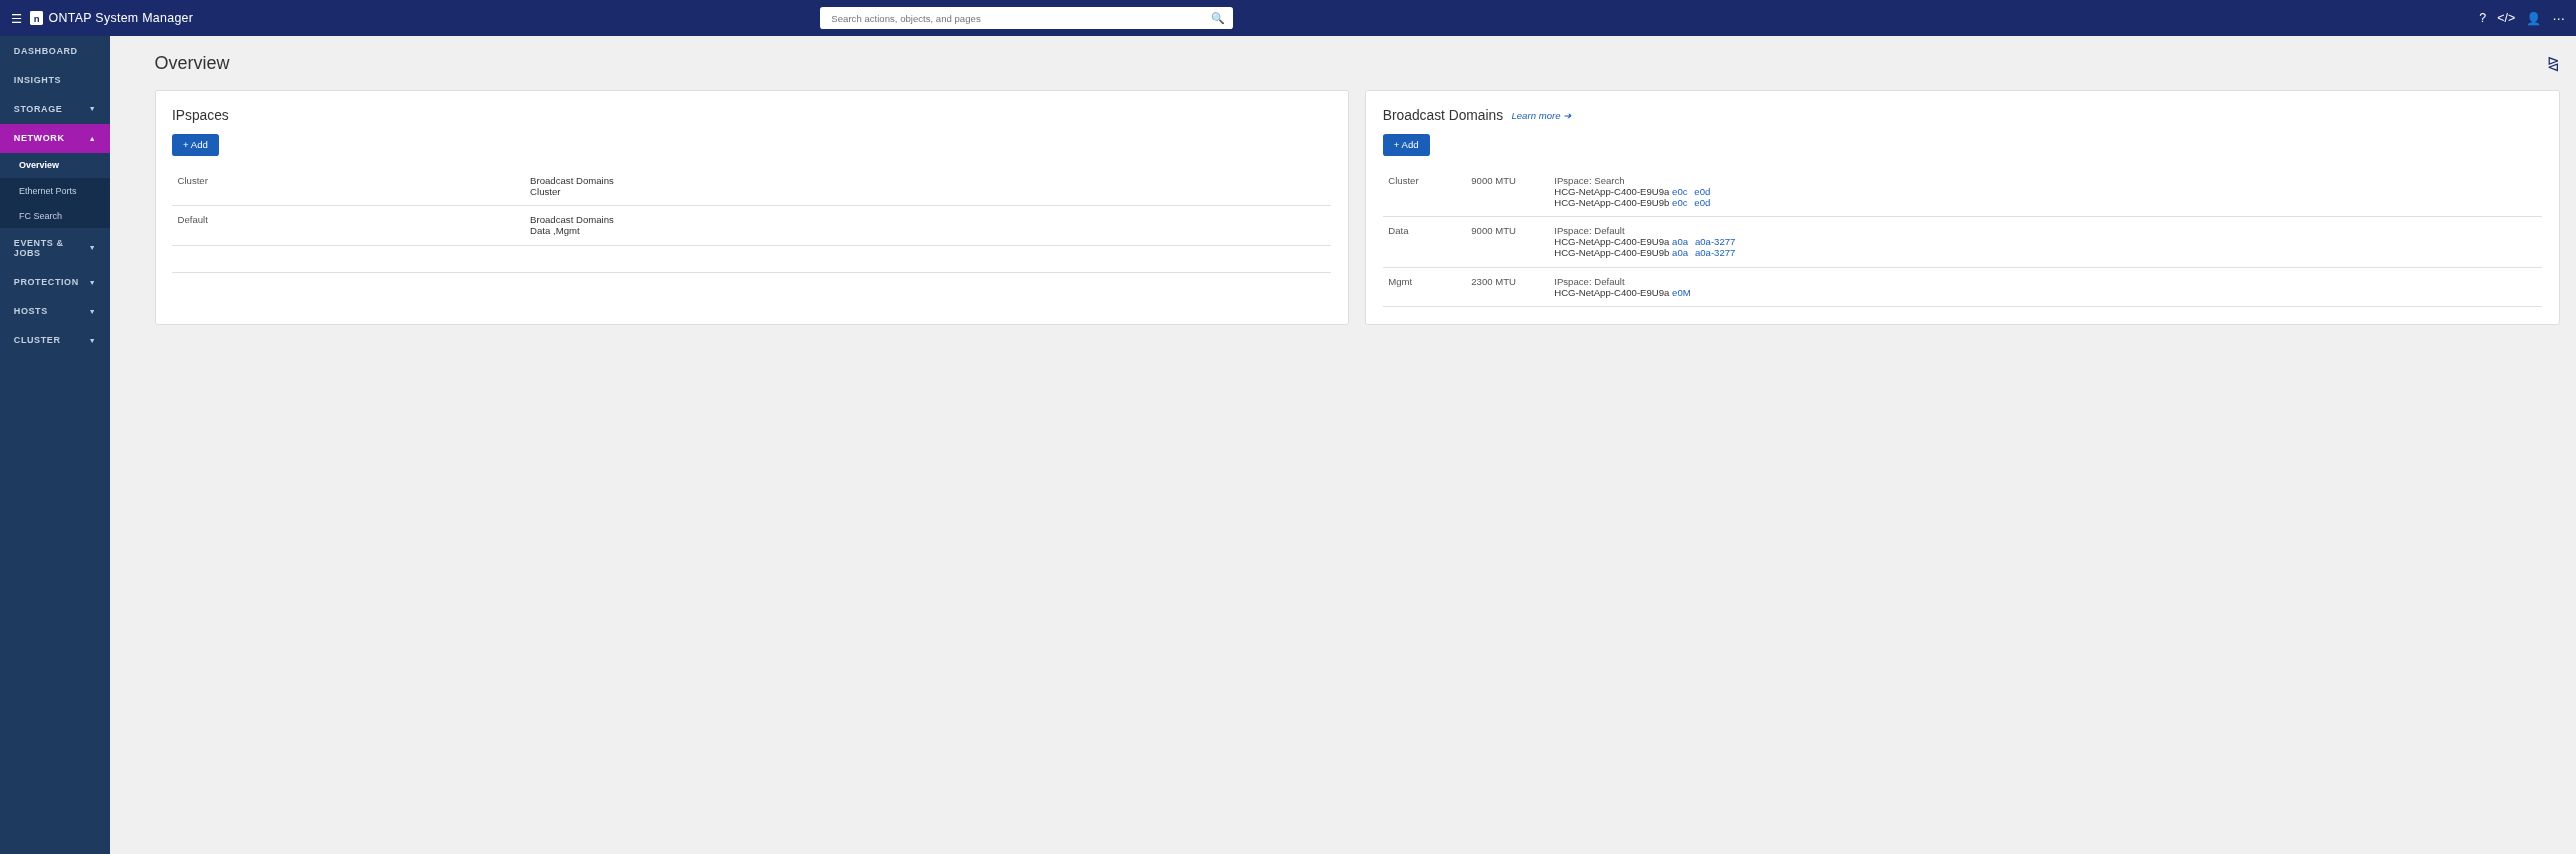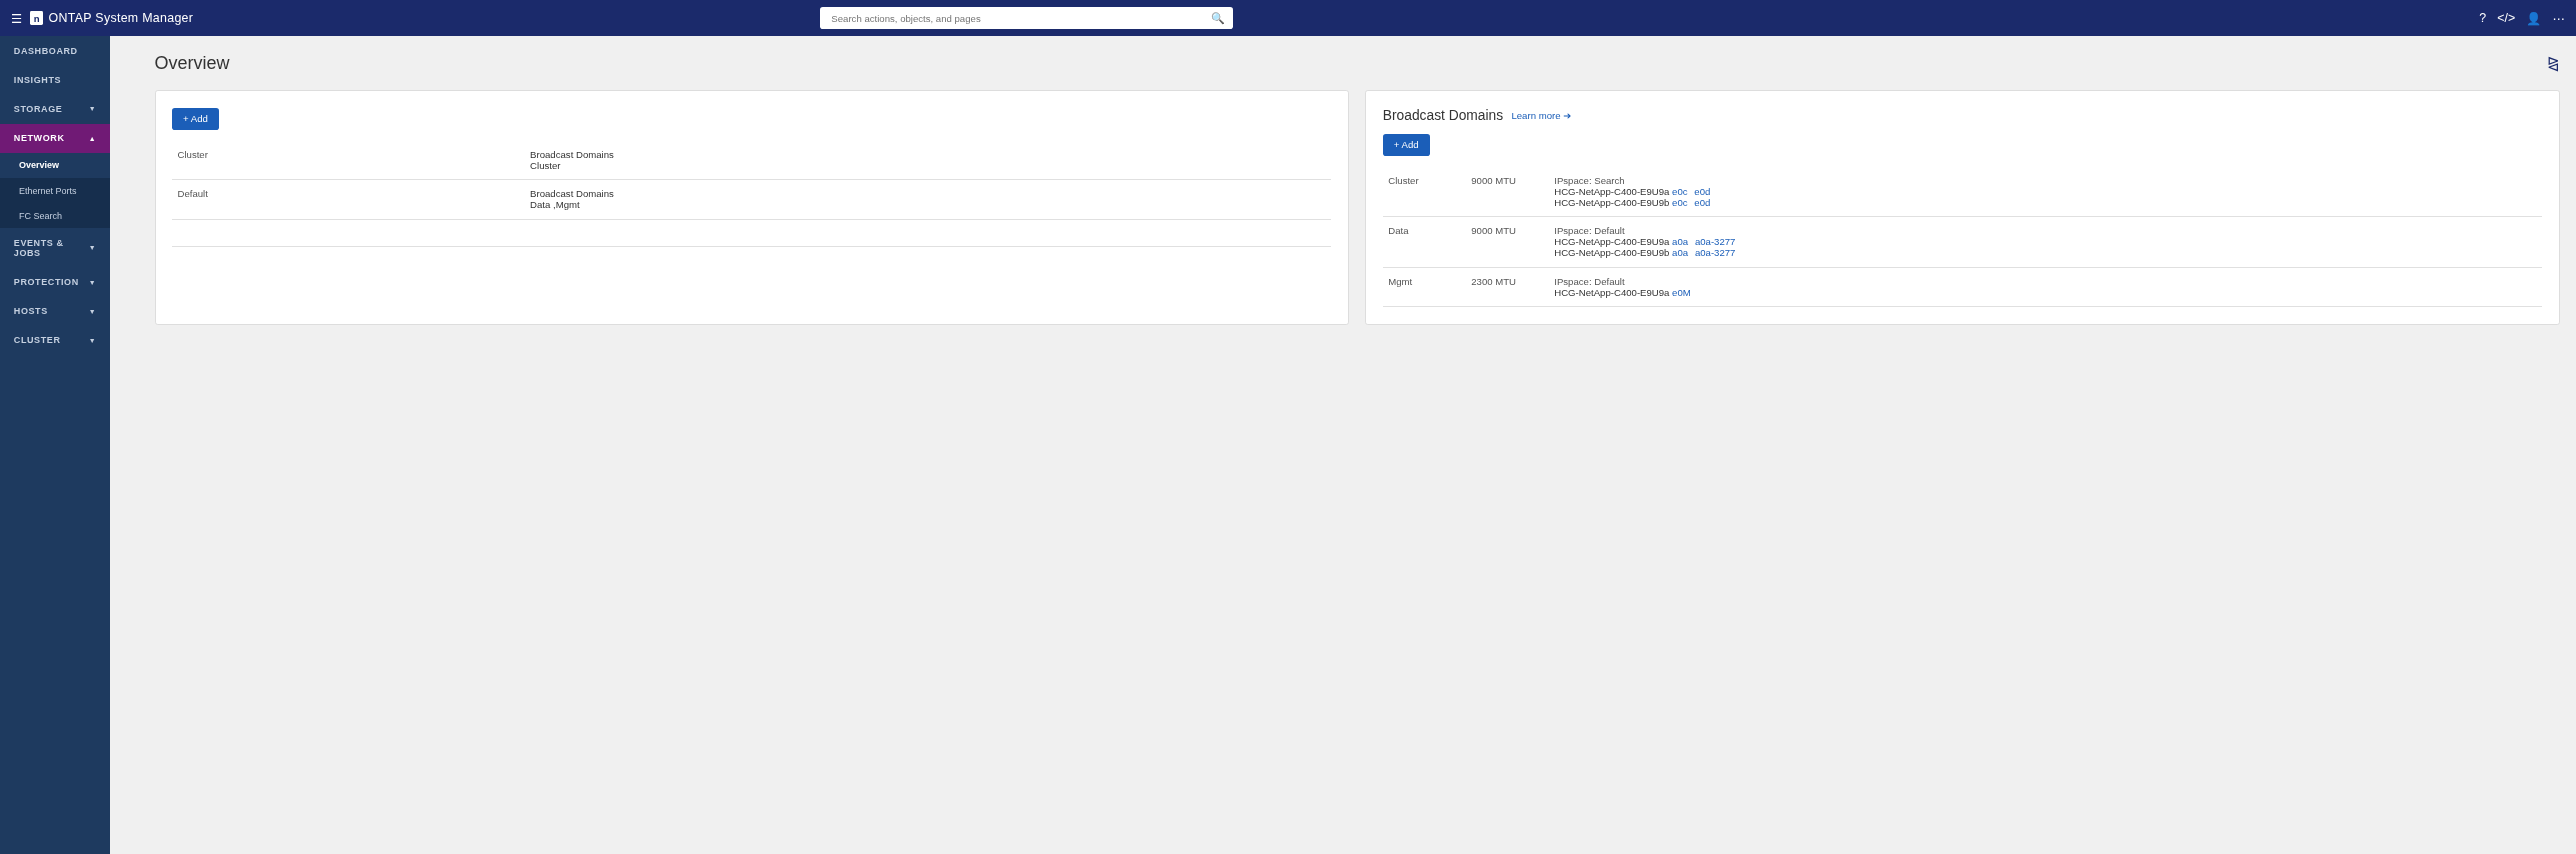--- a/index.html
+++ b/index.html
@@ -72,21 +72,21 @@
       font-size: 9px;
       font-weight: bold;
       letter-spacing: 0.6px;
       cursor: pointer;
       display: flex;
       align-items: center;
       justify-content: space-between;
       color: #c5d0e0;
       text-transform: uppercase;
     }
-    .sidebar-item.active { background: #701a75; color: white; }
+    .sidebar-item.active { background: #a21caf; color: white; }
     .sidebar-subitem {
       padding: 7.6px 13.8px 7.6px 19px;
       font-size: 9px;
       cursor: pointer;
       color: #c5d0e0;
       background: #162e4d;
     }
     .sidebar-subitem.active { background: #1e3a5f; color: white; font-weight: bold; }
     .chevron { font-size: 6.9px; }
 
@@ -127,20 +127,21 @@
     }
     .card-title { font-size: 13.8px; font-weight: 300; color: #333; }
     .learn-more {
       color: #1b5eb8;
       font-size: 9.6px;
       cursor: pointer;
       display: flex;
       align-items: center;
       gap: 2.8px;
       text-decoration: none;
+      font-style: italic;
     }
 
     
     .btn-add {
       background: #1b5eb8;
       color: white;
       border: none;
       padding: 5.5px 11px;
       border-radius: 2.8px;
       cursor: pointer;
@@ -242,20 +243,23 @@
 
 <main class="main">
   <div class="page-header">
     <h1 class="page-title">Overview</h1>
     <span class="page-header-icon">⧎</span>
   </div>
 
   <div class="cards-row">
 
     <div class="card">
+      <div class="card-header">
+        <h2 class="card-title">IPspaces</h2>
+      </div>
       <button class="btn-add">+ Add</button>
       <table class="data-table">
         <tbody>
           <tr>
             <td>Cluster</td>
             <td>
               <div>Broadcast Domains</div>
               <div>Cluster</div>
             </td>
           </tr>

